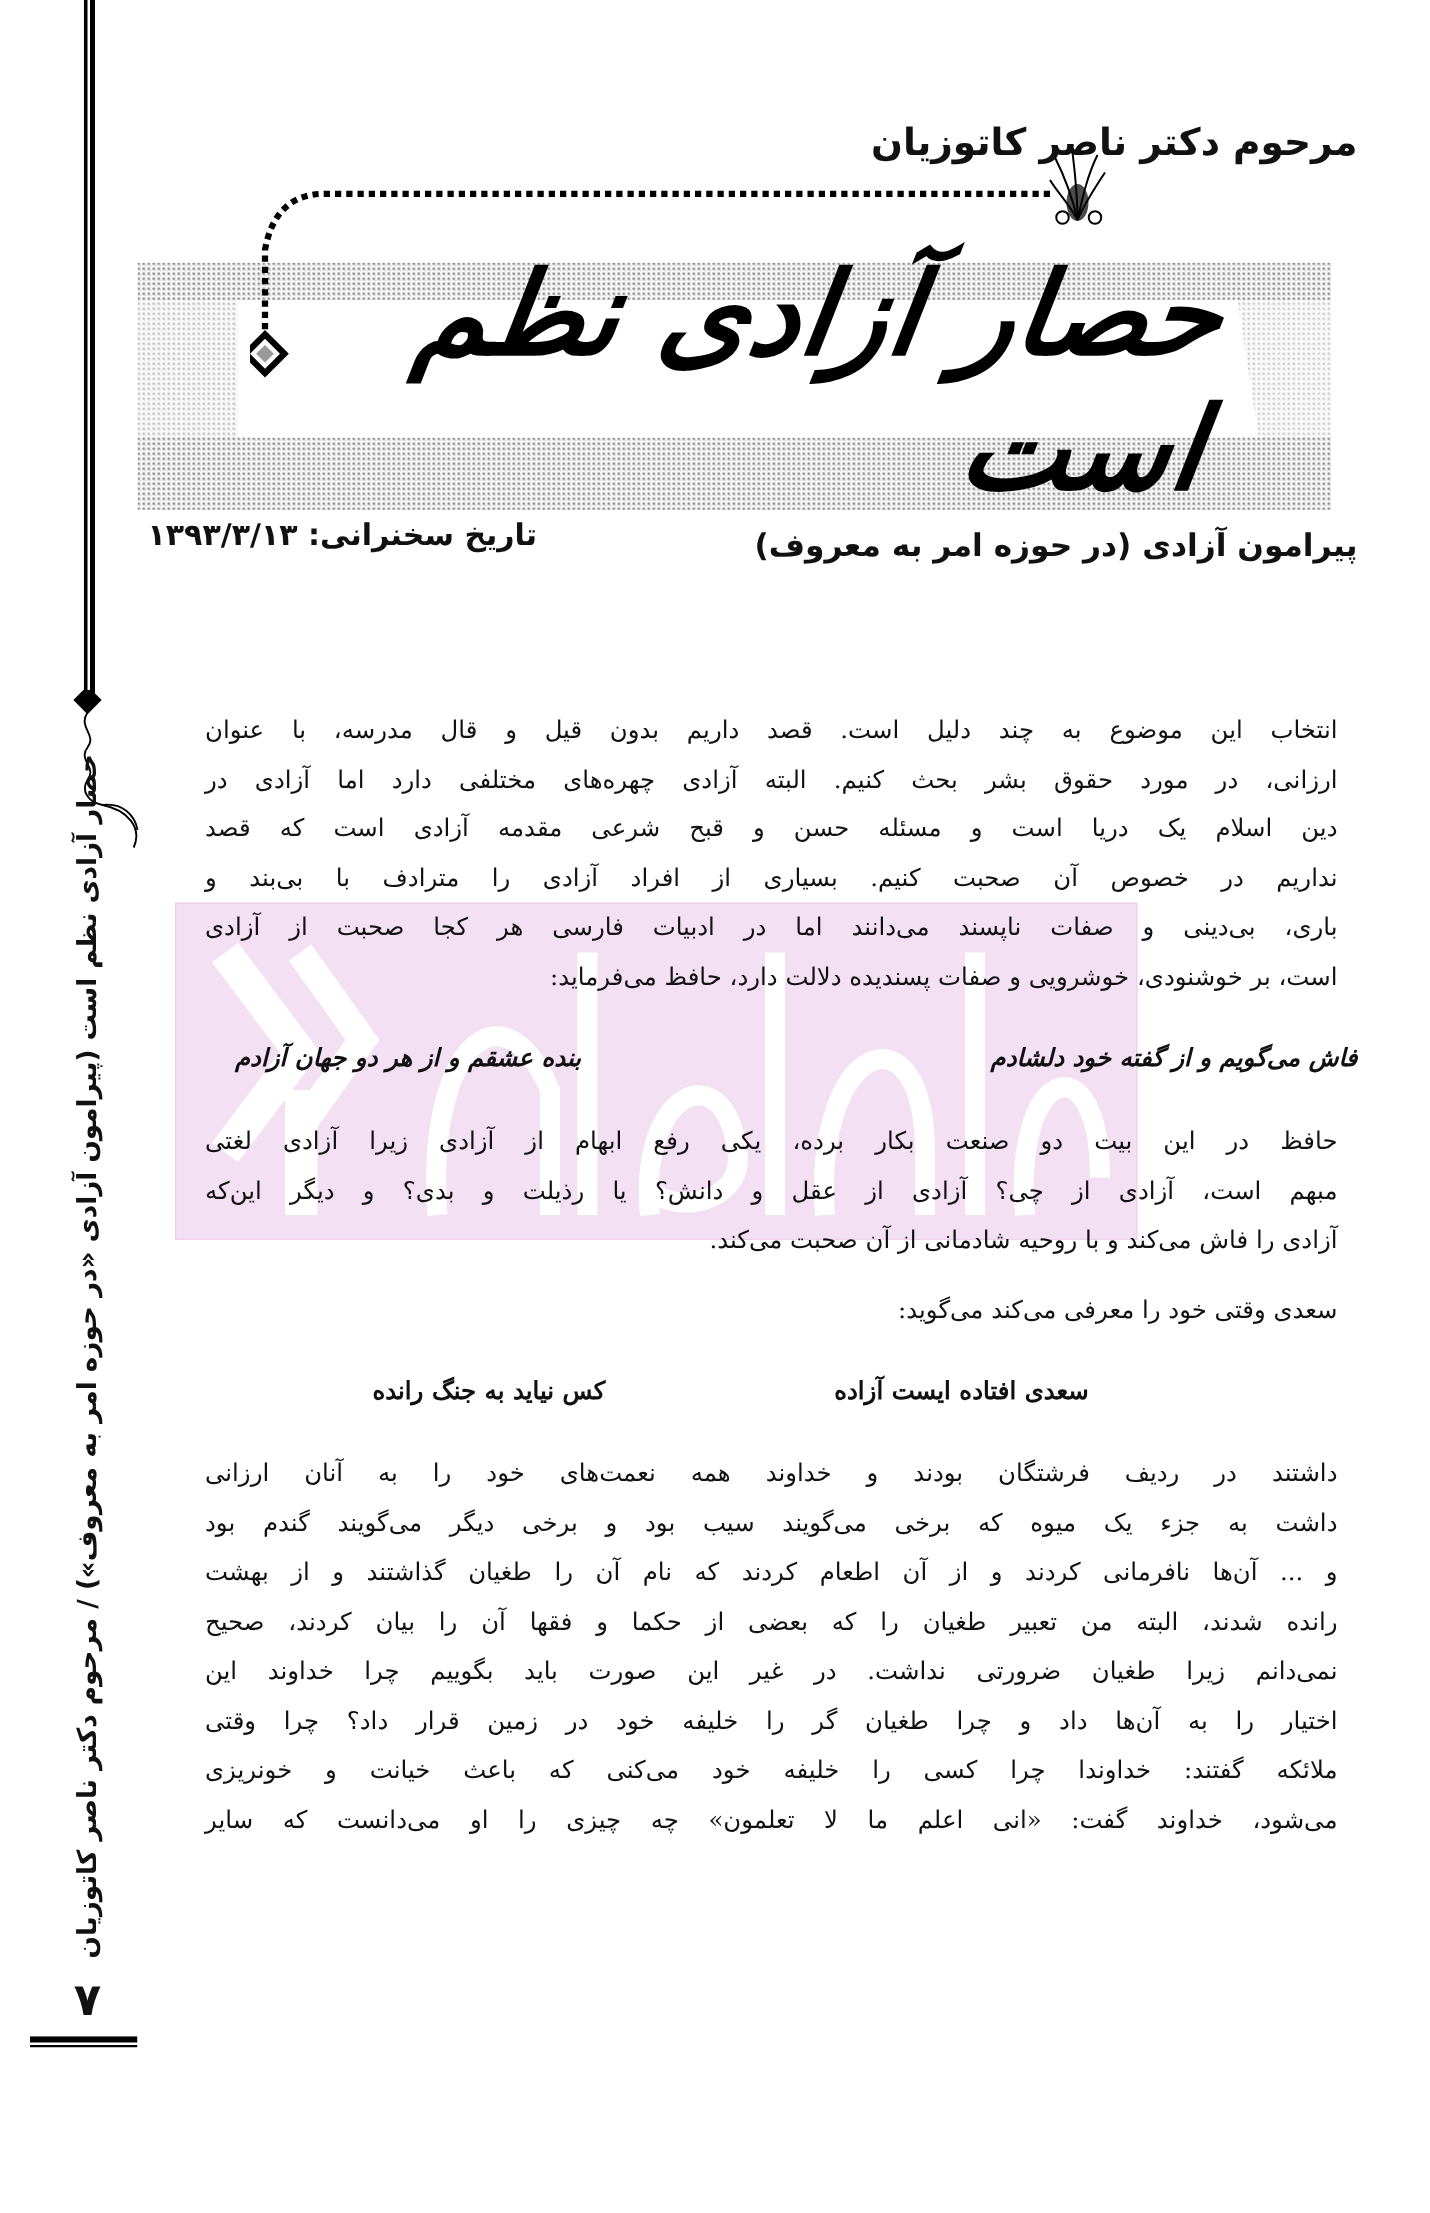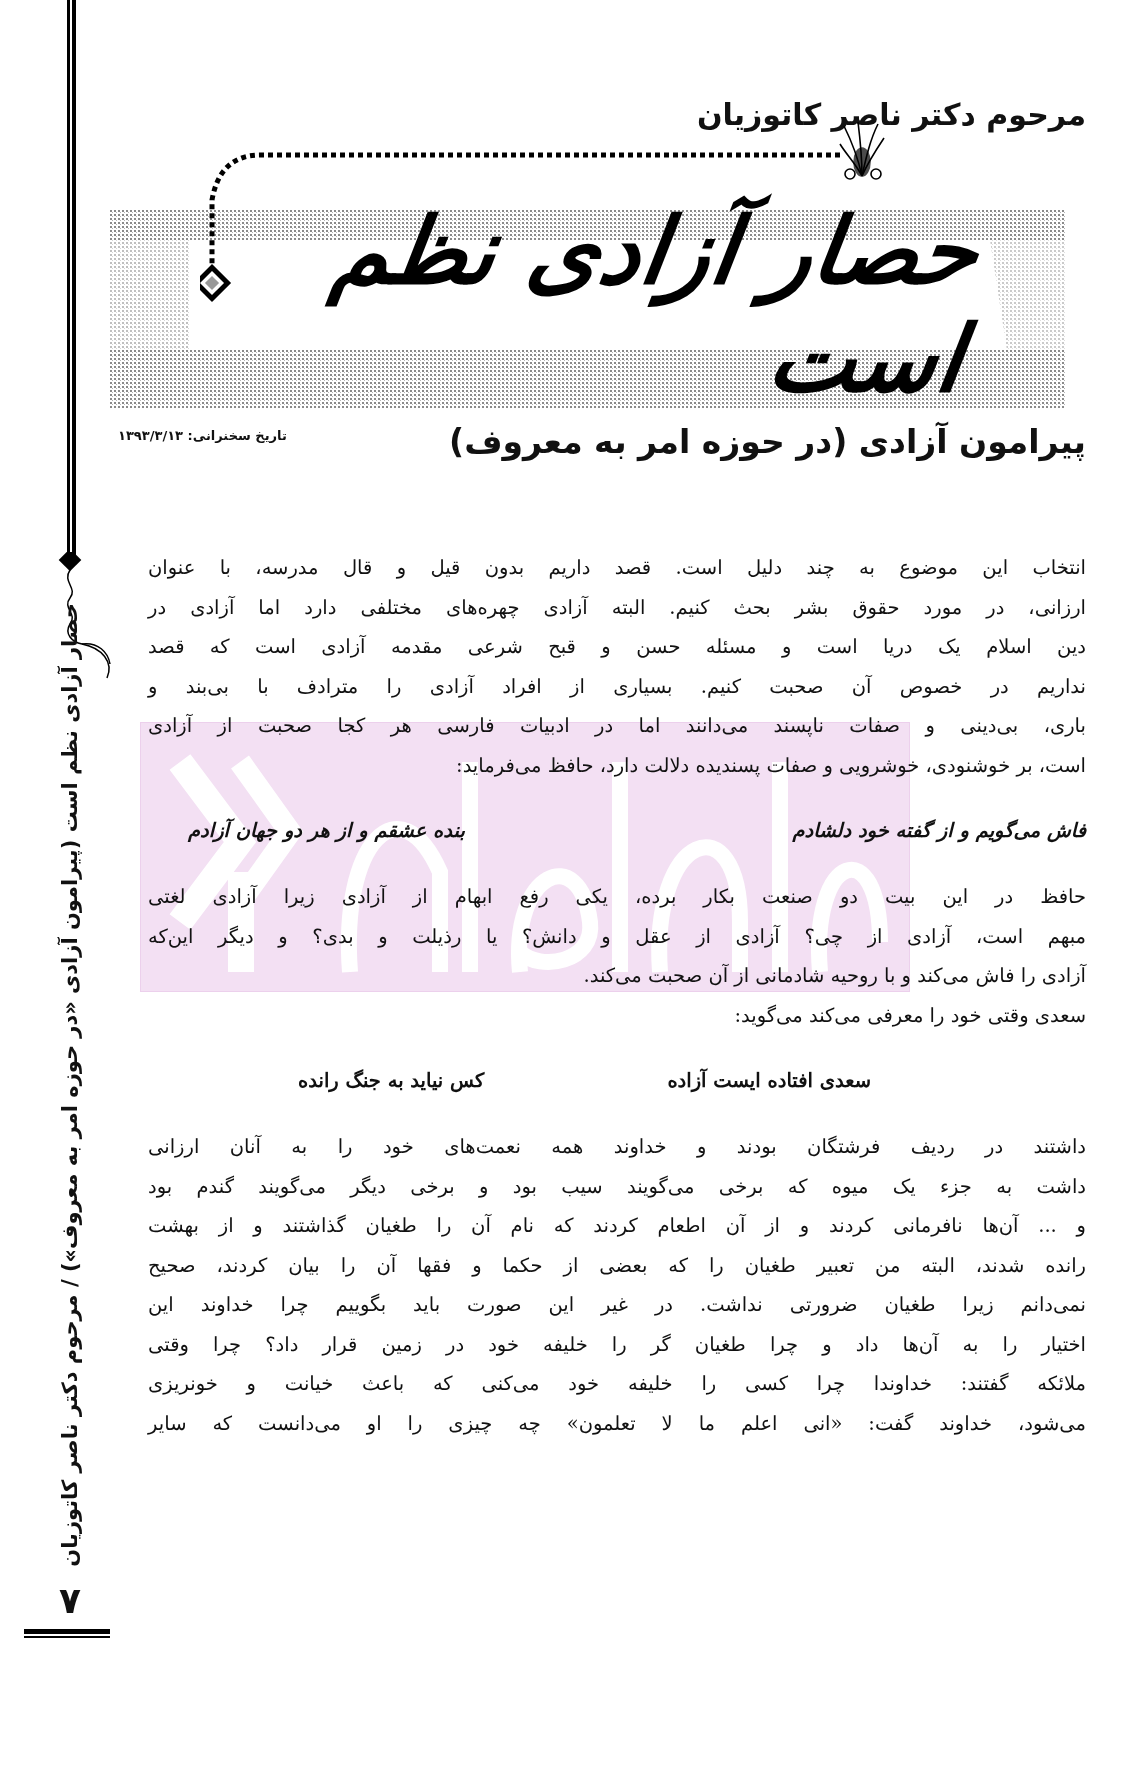--- a/index.html
+++ b/index.html
@@ -85,52 +85,51 @@
       z-index: 3;
       transform: skewX(-8deg);
     }
 
     
     .talk-date {
       position: absolute;
       left: 118px;
       top: 414px;
       direction: rtl;
-      font-size: 13px;
+      font-size: 24px;
       font-weight: bold;
       z-index: 2;
       white-space: nowrap;
-      margin-top: 14px;
     }
     .section-subtitle {
       position: absolute;
       right: 58px;
       top: 422px;
       direction: rtl;
-      font-size: 33px;
+      font-size: 25px;
       font-weight: bold;
       z-index: 2;
       white-space: nowrap;
     }
 
     
     .body-text {
       position: absolute;
       left: 148px;
       right: 58px;
       top: 548px;
       direction: rtl;
       font-family: "DejaVu Serif", serif;
       font-size: 19.5px;
       line-height: 39.5px;
       text-align: justify;
       z-index: 2;
     }
     .para {
-      margin: 0;
+      margin: 16px;
       text-align: justify;
     }
     .para .line {
       display: block;
       text-align: justify;
       text-align-last: justify;
       white-space: nowrap;
     }
     .para .line.last {
       text-align-last: right;

